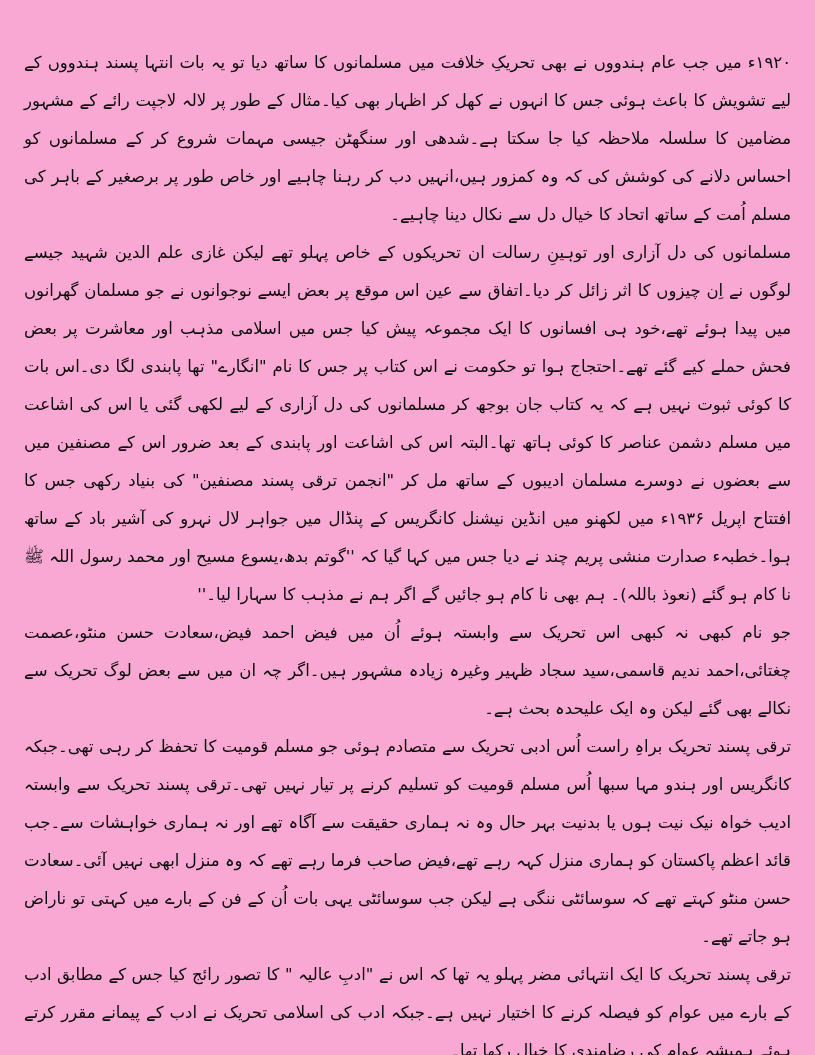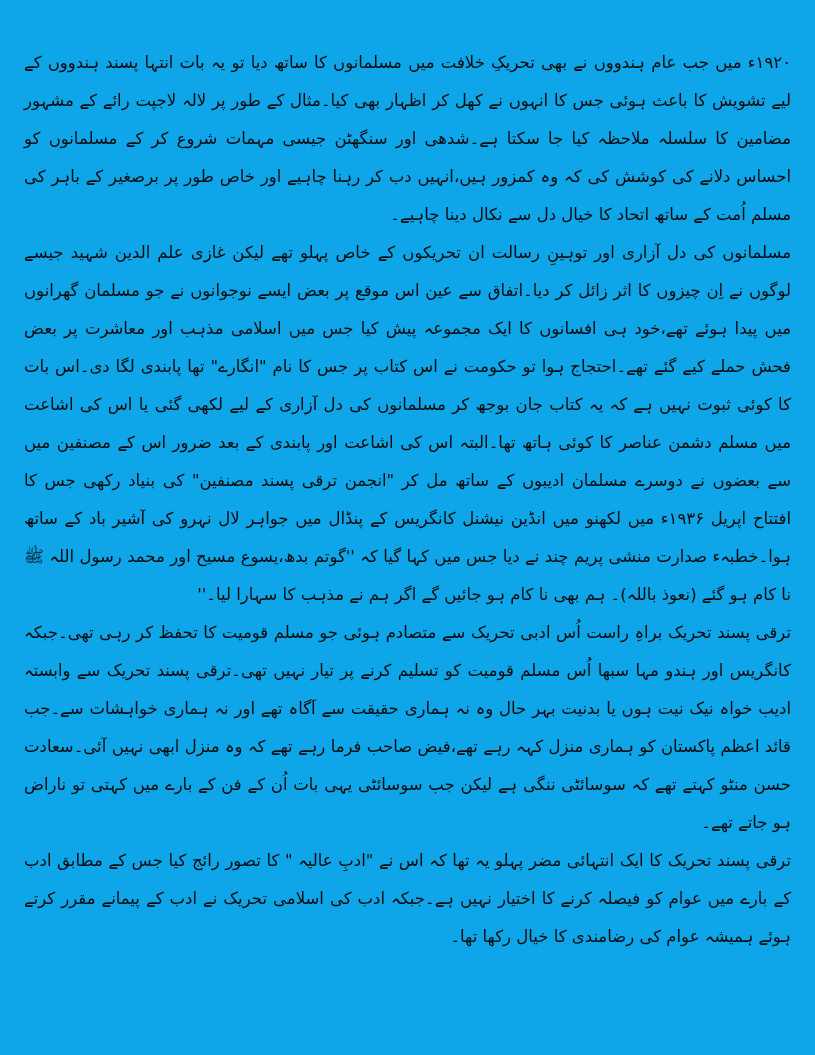--- a/index.html
+++ b/index.html
@@ -6,21 +6,21 @@
     margin: 0;
     padding: 0;
     background: #ffffff;
   }
   .page {
     position: relative;
     box-sizing: border-box;
     width: 815px;
     height: 1055px;
     margin: 0;
-    background: #0ea5e9;
+    background: #f9a8d4;
     color: #0b0b0b;
     overflow: hidden;
   }
   .text-block {
     box-sizing: border-box;
     padding: 44px 24px 0 24px;
     direction: rtl;
     unicode-bidi: embed;
     text-align: justify;
     font-family: "DejaVu Sans", sans-serif;
@@ -35,17 +35,18 @@
   }
   
 </style>
 </head>
 <body>
 
 <div class="page">
   <div class="text-block">
     <p class="para">۱۹۲۰ء میں جب عام ہندووں نے بھی تحریکِ خلافت میں مسلمانوں کا ساتھ دیا تو یہ بات انتہا پسند ہندووں کے لیے تشویش کا باعث ہوئی جس کا انہوں نے کھل کر اظہار بھی کیا۔مثال کے طور پر لالہ لاجپت رائے کے مشہور مضامین کا سلسلہ ملاحظہ کیا جا سکتا ہے۔شدھی اور سنگھٹن جیسی مہمات شروع کر کے مسلمانوں کو احساس دلانے کی کوشش کی کہ وہ کمزور ہیں،انہیں دب کر رہنا چاہیے اور خاص طور پر برصغیر کے باہر کی مسلم اُمت کے ساتھ اتحاد کا خیال دل سے نکال دینا چاہیے۔</p>
     <p class="para">مسلمانوں کی دل آزاری اور توہینِ رسالت ان تحریکوں کے خاص پہلو تھے لیکن غازی علم الدین شہید جیسے لوگوں نے اِن چیزوں کا اثر زائل کر دیا۔اتفاق سے عین اس موقع پر بعض ایسے نوجوانوں نے جو مسلمان گھرانوں میں پیدا ہوئے تھے،خود ہی افسانوں کا ایک مجموعہ پیش کیا جس میں اسلامی مذہب اور معاشرت پر بعض فحش حملے کیے گئے تھے۔احتجاج ہوا تو حکومت نے اس کتاب پر جس کا نام "انگارے" تھا پابندی لگا دی۔اس بات کا کوئی ثبوت نہیں ہے کہ یہ کتاب جان بوجھ کر مسلمانوں کی دل آزاری کے لیے لکھی گئی یا اس کی اشاعت میں مسلم دشمن عناصر کا کوئی ہاتھ تھا۔البتہ اس کی اشاعت اور پابندی کے بعد ضرور اس کے مصنفین میں سے بعضوں نے دوسرے مسلمان ادیبوں کے ساتھ مل کر "انجمن ترقی پسند مصنفین" کی بنیاد رکھی جس کا افتتاح اپریل ۱۹۳۶ء میں لکھنو میں انڈین نیشنل کانگریس کے پنڈال میں جواہر لال نہرو کی آشیر باد کے ساتھ ہوا۔خطبہء صدارت منشی پریم چند نے دیا جس میں کہا گیا کہ ''گوتم بدھ،یسوع مسیح اور محمد رسول اللہ ﷺ نا کام ہو گئے (نعوذ باللہ)۔ ہم بھی نا کام ہو جائیں گے اگر ہم نے مذہب کا سہارا لیا۔''</p>
+    <p class="para">جو نام کبھی نہ کبھی اس تحریک سے وابستہ ہوئے اُن میں فیض احمد فیض،سعادت حسن منٹو،عصمت چغتائی،احمد ندیم قاسمی،سید سجاد ظہیر وغیرہ زیادہ مشہور ہیں۔اگر چہ ان میں سے بعض لوگ تحریک سے نکالے بھی گئے لیکن وہ ایک علیحدہ بحث ہے۔</p>
     <p class="para">ترقی پسند تحریک براہِ راست اُس ادبی تحریک سے متصادم ہوئی جو مسلم قومیت کا تحفظ کر رہی تھی۔جبکہ کانگریس اور ہندو مہا سبھا اُس مسلم قومیت کو تسلیم کرنے پر تیار نہیں تھی۔ترقی پسند تحریک سے وابستہ ادیب خواہ نیک نیت ہوں یا بدنیت بہر حال وہ نہ ہماری حقیقت سے آگاہ تھے اور نہ ہماری خواہشات سے۔جب قائد اعظم پاکستان کو ہماری منزل کہہ رہے تھے،فیض صاحب فرما رہے تھے کہ وہ منزل ابھی نہیں آئی۔سعادت حسن منٹو کہتے تھے کہ سوسائٹی ننگی ہے لیکن جب سوسائٹی یہی بات اُن کے فن کے بارے میں کہتی تو ناراض ہو جاتے تھے۔</p>
     <p class="para">ترقی پسند تحریک کا ایک انتہائی مضر پہلو یہ تھا کہ اس نے "ادبِ عالیہ " کا تصور رائج کیا جس کے مطابق ادب کے بارے میں عوام کو فیصلہ کرنے کا اختیار نہیں ہے۔جبکہ ادب کی اسلامی تحریک نے ادب کے پیمانے مقرر کرتے ہوئے ہمیشہ عوام کی رضامندی کا خیال رکھا تھا۔</p>
 
   </div>
 </div>
 
 </body></html>

